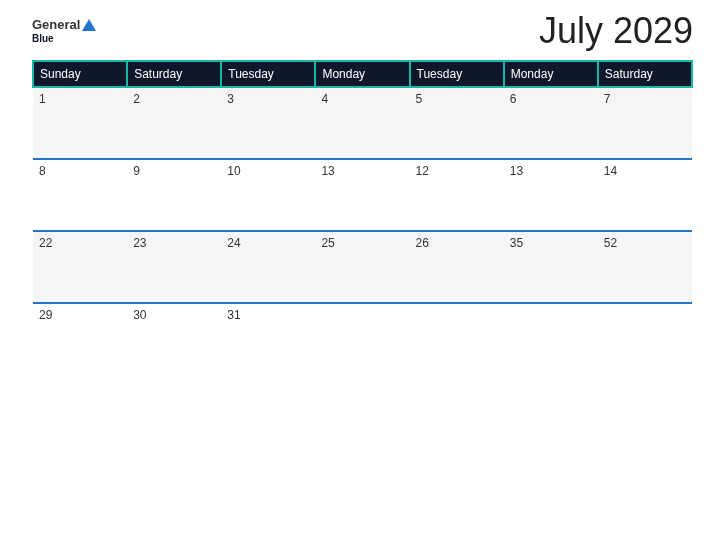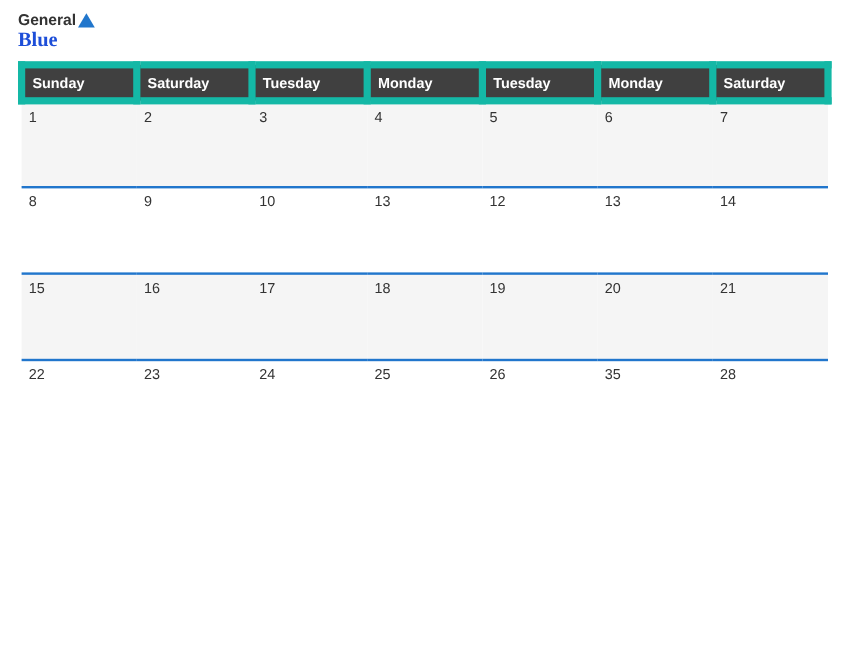--- a/index.html
+++ b/index.html
@@ -7,44 +7,43 @@
       width: 712px;
       height: 550px;
       background: #fff;
       font-family: Arial, sans-serif;
       overflow: hidden;
     }
     .calendar-container {
       width: 708px;
       height: 550px;
       background: #fff;
-      padding: 10px 15px 10px 15px;
+      padding: 10px 15px 10px 32px;
     }
     .header {
       display: flex;
       align-items: center;
       justify-content: space-between;
       margin-bottom: 8px;
     }
     .logo {
       display: flex;
       flex-direction: column;
       align-items: flex-start;
       line-height: 1.1;
     }
     .logo-general {
       font-size: 13px;
       font-weight: bold;
       color: #333;
     }
     .logo-blue {
-      font-size: 17px;
+      font-size: 10px;
       font-weight: bold;
-      color: #1d4ed8;
-      font-family: Liberation Serif, serif;
+      color: #0f172a;
     }
     .logo-triangle {
       display: inline-block;
       width: 0;
       height: 0;
       border-left: 7px solid transparent;
       border-right: 7px solid transparent;
       border-bottom: 12px solid #2176cc;
       margin-left: 2px;
       vertical-align: middle;
@@ -63,27 +62,27 @@
       font-size: 14px;
       color: #333;
       text-align: right;
     }
     .calendar-table {
       width: 100%;
       border-collapse: collapse;
       table-layout: fixed;
     }
     .calendar-table thead tr th {
-      background: #404040;
+      background: #0f172a;
       color: #fff;
       font-size: 12px;
-      font-weight: bold;
+      font-weight: normal;
       padding: 5px 6px;
       text-align: left;
-      border: 6px solid #14b8a6;
+      border: 2px solid #14b8a6;
     }
     .calendar-table tbody tr {
       height: 72px;
     }
     .calendar-table tbody tr td {
       border-top: 2px solid #2176cc;
       border-left: none;
       border-right: none;
       border-bottom: none;
       vertical-align: top;
@@ -108,20 +107,21 @@
 
 <div class="calendar-container">
   <div class="header">
     <div class="logo">
       <div class="logo-top-row">
         <span class="logo-general">General</span>
         <span class="logo-triangle"></span>
       </div>
       <span class="logo-blue">Blue</span>
     </div>
+    <div class="title">July 2029</div>
   </div>
 
   <table class="calendar-table">
     <thead>
       <tr>
         <th>Sunday</th>
         <th>Saturday</th>
         <th>Tuesday</th>
         <th>Monday</th>
         <th>Tuesday</th>
@@ -142,32 +142,32 @@
         <tr>
           <td><span class="day-num">8</span></td>
           <td><span class="day-num">9</span></td>
           <td><span class="day-num">10</span></td>
           <td><span class="day-num">13</span></td>
           <td><span class="day-num">12</span></td>
           <td><span class="day-num">13</span></td>
           <td><span class="day-num">14</span></td>
         </tr>
         <tr>
-          <td><span class="day-num">15</span></td>
-          <td><span class="day-num">16</span></td>
-          <td><span class="day-num">17</span></td>
-          <td><span class="day-num">18</span></td>
-          <td><span class="day-num">19</span></td>
-          <td><span class="day-num">20</span></td>
-          <td><span class="day-num">21</span></td>
-        </tr>
-        <tr>
           <td><span class="day-num">22</span></td>
           <td><span class="day-num">23</span></td>
           <td><span class="day-num">24</span></td>
           <td><span class="day-num">25</span></td>
           <td><span class="day-num">26</span></td>
           <td><span class="day-num">35</span></td>
-          <td><span class="day-num">28</span></td>
+          <td><span class="day-num">52</span></td>
+        </tr>
+        <tr>
+          <td><span class="day-num">29</span></td>
+          <td><span class="day-num">30</span></td>
+          <td><span class="day-num">31</span></td>
+          <td></td>
+          <td></td>
+          <td></td>
+          <td></td>
         </tr>
       </tbody>
   </table>
 </div>
 
 </body></html>

